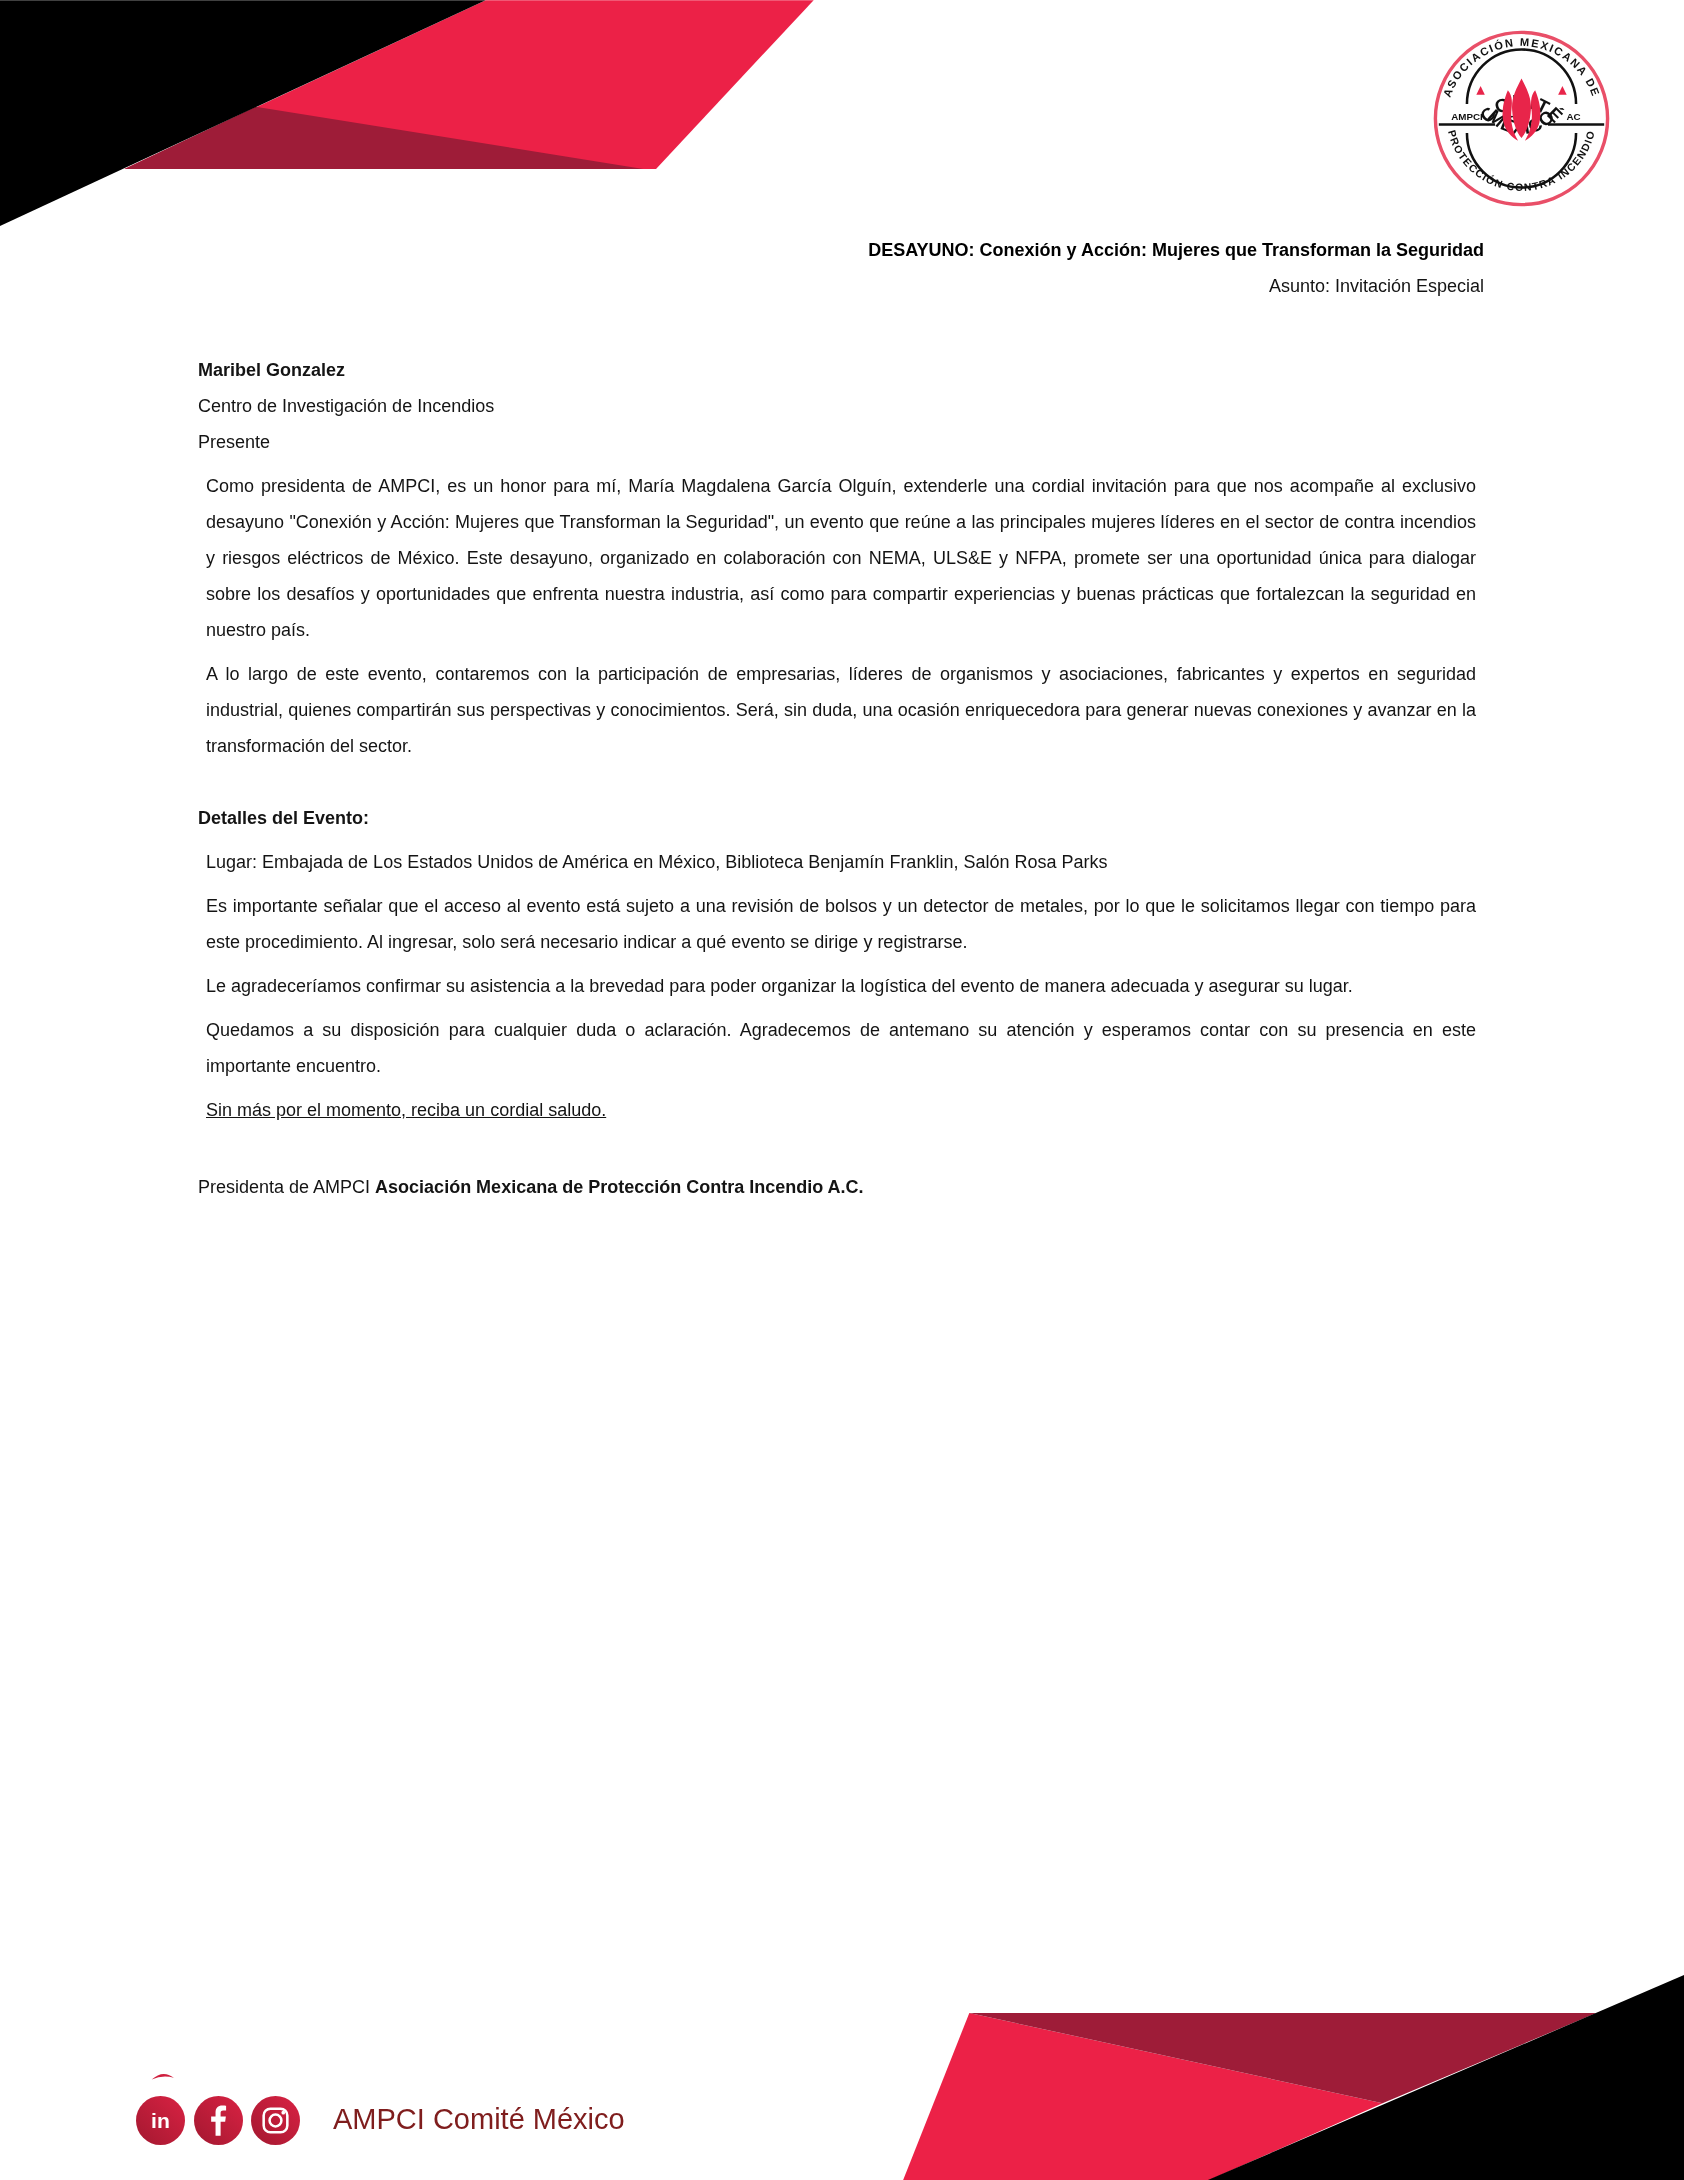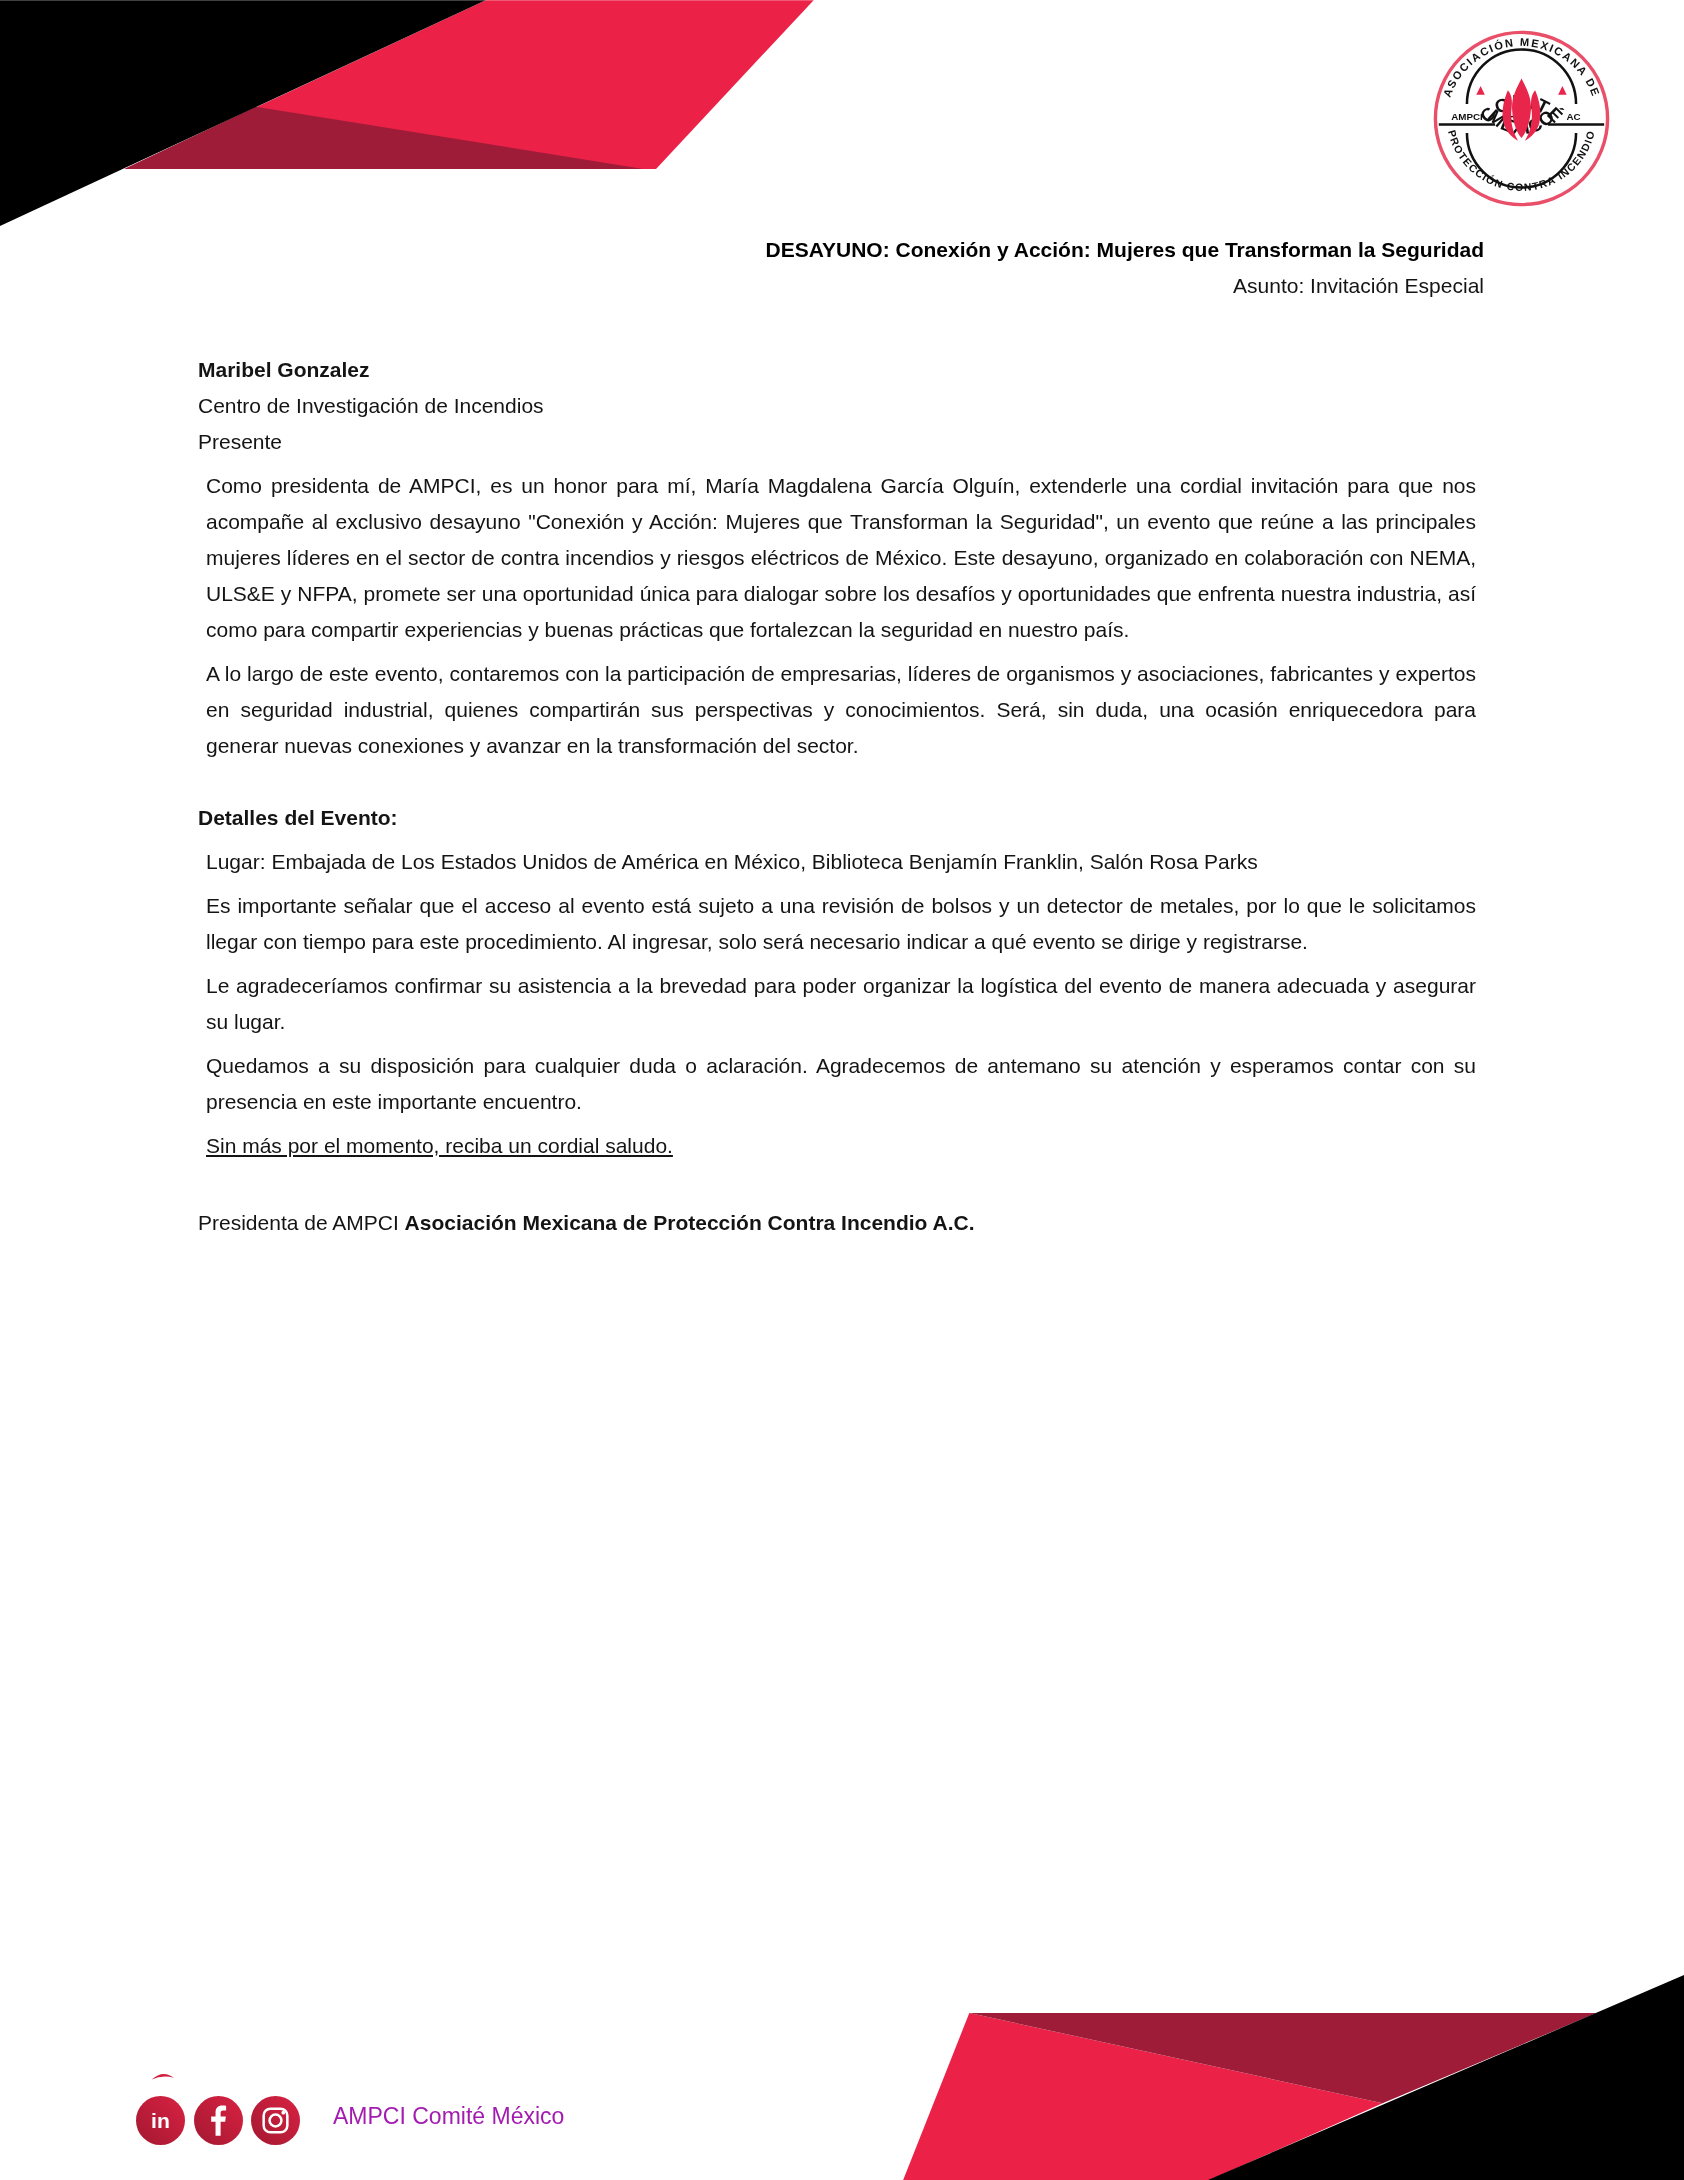--- a/index.html
+++ b/index.html
@@ -3,40 +3,40 @@
 <meta charset="utf-8">
 <style>
   html,body{margin:0;padding:0;background:#fff;}
   .page{position:relative;width:1685px;height:2181px;background:#ffffff;overflow:hidden;
         font-family:"Liberation Sans","DejaVu Sans",sans-serif;}
   .deco{position:absolute;z-index:0;pointer-events:none;}
   .deco.top{left:0;top:0;}
   .deco.bottom{right:0;bottom:0;}
   .logo{position:absolute;left:1432px;top:29px;width:179px;height:179px;z-index:1;}
   .content{position:absolute;left:198px;top:0;width:1286px;z-index:1;
-           color:#141414;font-size:21px;line-height:36px;}
+           color:#141414;font-size:18px;line-height:36px;}
   .content p{margin:8px;}
   .title-block{margin-top:232px;text-align:right;}
   .title{font-weight:bold;color:#000;}
   .dateline{margin-top:73px;text-align:right;}
   .recipient{margin-top:48px;}
   .recipient-name{font-weight:bold;}
   .justify{text-align:justify;}
   .p1{margin-top:36px;}
   .p2{margin-top:53px;}
   .event-heading{margin-top:36px;font-weight:bold;}
   .location{margin-top:107px;}
   .p3{margin-top:68px;}
   .p4{margin-top:34px;}
   .p5{margin-top:41px;}
   .farewell{margin-top:32px;text-decoration:underline;}
   .closing{margin-top:41px;}
   .bold{font-weight:bold;}
   .footer-icons{position:absolute;left:136px;top:2096px;display:flex;gap:8.5px;z-index:2;}
-  .footer-brand{position:absolute;left:333px;top:2103px;font-size:23px;color:#a21caf;z-index:2;}
+  .footer-brand{position:absolute;left:333px;top:2103px;font-size:29px;color:#7f1d1d;z-index:2;}
   .swoosh{position:absolute;left:150px;top:2071px;z-index:2;}
   .icon-circle{display:block;}
 </style>
 </head>
 <body>
 
 <div class="page">
 
   <svg class="deco top" width="852" height="256" viewBox="0 0 1000 300">
     <polygon points="570,0 955,0 770,198 146,198" fill="#EC2147"></polygon>

